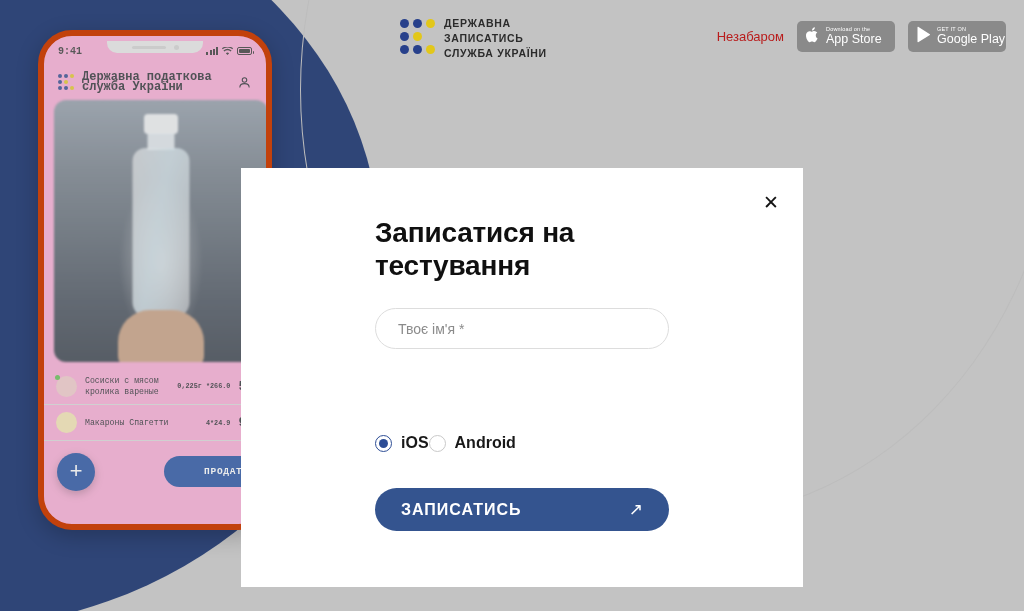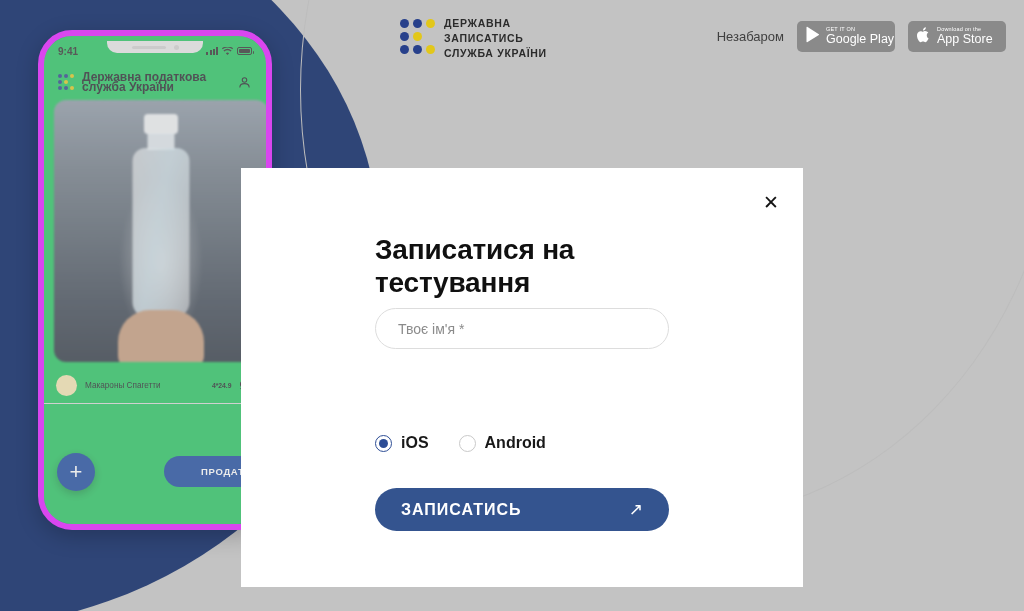--- a/index.html
+++ b/index.html
@@ -34,36 +34,37 @@
   .brand { position: absolute; left: 400px; top: 16px; display: flex; gap: 9px; align-items: flex-start; }
   .dotgrid { display: grid; grid-template-columns: repeat(3, 9px); grid-auto-rows: 9px; gap: 4px; margin-top: 3px; }
   .dot { width: 9px; height: 9px; border-radius: 50%; }
   .dot.b { background: #27408b; }
   .dot.y { background: #e2c71a; }
   .dot.e { background: transparent; }
   .brandtext { font-size: 10.5px; font-weight: 700; color: #2b2b2b; letter-spacing: .7px; line-height: 15px; }
   .brandtext div { white-space: nowrap; }
 
   .store-area { position: absolute; right: 18px; top: 21px; display: flex; align-items: center; gap: 13px; }
-  .soon { font-size: 13px; color: #404040; }
+  .soon { font-size: 13px; color: #b91c1c; }
   .badge {
     height: 31px; width: 98px; border-radius: 5px; background: #8a8a8a;
     display: flex; align-items: center; gap: 6px; padding: 0 8px; color: #fff;
   }
   .badge .glyph { flex: 0 0 auto; }
   .badge .btxt { line-height: 1.05; }
   .badge .btop { font-size: 5.5px; letter-spacing: .2px; display: block; }
   .badge .bbot { font-size: 12.5px; font-weight: 500; display: block; white-space: nowrap; }
 
   
   .phone {
     position: absolute; left: 38px; top: 30px; width: 234px; height: 500px;
-    background: #22c55e; border-radius: 34px; border: 6px solid #d946ef;
+    background: #f9a8d4; border-radius: 34px; border: 6px solid #c2410c;
     box-shadow: 0 6px 22px rgba(0,0,0,.22);
     overflow: hidden;
+    font-family: Liberation Mono, monospace;
   }
   .notch {
     position: absolute; left: 50%; transform: translateX(-50%); top: 5px;
     width: 96px; height: 12px; background: #e8e8e8; border-radius: 0 0 10px 10px;
     display: flex; align-items: center; justify-content: center; gap: 8px;
   }
   .notch .speaker { width: 34px; height: 3px; border-radius: 2px; background: #d2d2d2; }
   .notch .cam { width: 5px; height: 5px; border-radius: 50%; background: #d2d2d2; }
   .statusbar {
     position: absolute; top: 6px; left: 0; width: 100%; height: 18px;
@@ -144,33 +145,33 @@
     background: #fff; z-index: 10;
   }
   .modal-close {
     position: absolute; right: 21px; top: 23px; width: 22px; height: 22px;
     display: flex; align-items: center; justify-content: center;
     font-size: 19px; color: #111; line-height: 1; background: none; border: none; cursor: pointer;
     font-family: "Liberation Sans", sans-serif;
   }
   .modal-title {
     position: absolute; left: 134px; top: 48px; width: 320px;
-    font-size: 28px; font-weight: 700; color: #101010; line-height: 33px; letter-spacing: -.2px; margin-top: 17px;
+    font-size: 28px; font-weight: 700; color: #101010; line-height: 33px; letter-spacing: -.2px;
   }
   .field {
     position: absolute; left: 134px; width: 294px; height: 41px;
     border: 1px solid #dddddd; border-radius: 21px; background: #fff;
     padding: 0 22px; font-size: 14px; color: #8b8b8b;
     font-family: "Liberation Sans", sans-serif; outline: none;
   }
   .field::placeholder { color: #8b8b8b; opacity: 1; }
   .field.name { top: 140px; }
   .field.email { top: 194px; }
 
-  .radios { position: absolute; left: 134px; top: 266px; display: flex; align-items: flex-end; gap: 30px; }
+  .radios { position: absolute; left: 134px; top: 266px; display: flex; align-items: flex-end; }
   .radio { display: flex; align-items: center; gap: 9px; cursor: pointer; }
   .radio .circ { width: 17px; height: 17px; border-radius: 50%; border: 1.6px solid #c9c9c9; display:flex; align-items:center; justify-content:center; background:#fff; }
   .radio.on .circ { border-color: #2d4d95; }
   .radio.on .circ::after { content:''; width: 9px; height: 9px; border-radius: 50%; background: #2d4d95; }
   .radio .lab { font-size: 16px; font-weight: 700; color: #181818; }
 
   .submit {
     position: absolute; left: 134px; top: 320px; width: 294px; height: 43px;
     background: #34548f; color: #fff; border: none; border-radius: 22px;
     display: flex; align-items: center; padding: 0 26px; cursor: pointer;
@@ -210,39 +211,39 @@
         <div>ЗАПИСАТИСЬ</div>
         <div>СЛУЖБА УКРАЇНИ</div>
       </div>
     </div>
 
     <div class="store-area">
       <span class="soon">Незабаром</span>
 
       <div class="badge">
         <span class="glyph">
+          <svg width="15" height="18" viewBox="0 0 24 28" fill="#ffffff">
+              <path d="M17.2 14.6c0-3 2.4-4.4 2.5-4.5-1.4-2-3.5-2.3-4.2-2.3-1.8-.2-3.5 1-4.4 1-.9 0-2.3-1-3.8-1C5.4 7.8 3.5 9 2.5 10.9c-2 3.5-.5 8.7 1.4 11.6.9 1.4 2.1 3 3.6 2.9 1.4-.1 2-.9 3.7-.9s2.2.9 3.8.9c1.6 0 2.6-1.4 3.5-2.9 1.1-1.6 1.6-3.2 1.6-3.3-.1 0-3-1.2-2.9-4.6zM14.6 5.2c.8-1 1.3-2.3 1.2-3.7-1.1.1-2.5.8-3.3 1.7-.7.8-1.4 2.2-1.2 3.5 1.2.1 2.5-.6 3.3-1.5z"></path>
+            </svg>
+        </span>
+        <span class="btxt">
+          <span class="btop">Download on the</span>
+          <span class="bbot">App Store</span>
+        </span>
+      </div>
+
+      <div class="badge">
+        <span class="glyph">
           <svg width="15" height="17" viewBox="0 0 20 22" fill="#ffffff">
               <path d="M2 1.2v19.6c0 .5.5.8.9.5l15.6-9.8c.4-.2.4-.8 0-1L2.9.7c-.4-.3-.9 0-.9.5z"></path>
             </svg>
         </span>
         <span class="btxt">
           <span class="btop">GET IT ON</span>
           <span class="bbot">Google Play</span>
-        </span>
-      </div>
-
-      <div class="badge">
-        <span class="glyph">
-          <svg width="15" height="18" viewBox="0 0 24 28" fill="#ffffff">
-              <path d="M17.2 14.6c0-3 2.4-4.4 2.5-4.5-1.4-2-3.5-2.3-4.2-2.3-1.8-.2-3.5 1-4.4 1-.9 0-2.3-1-3.8-1C5.4 7.8 3.5 9 2.5 10.9c-2 3.5-.5 8.7 1.4 11.6.9 1.4 2.1 3 3.6 2.9 1.4-.1 2-.9 3.7-.9s2.2.9 3.8.9c1.6 0 2.6-1.4 3.5-2.9 1.1-1.6 1.6-3.2 1.6-3.3-.1 0-3-1.2-2.9-4.6zM14.6 5.2c.8-1 1.3-2.3 1.2-3.7-1.1.1-2.5.8-3.3 1.7-.7.8-1.4 2.2-1.2 3.5 1.2.1 2.5-.6 3.3-1.5z"></path>
-            </svg>
-        </span>
-        <span class="btxt">
-          <span class="btop">Download on the</span>
-          <span class="bbot">App Store</span>
         </span>
       </div>
     </div>
   </div>
 
   <div class="phone">
     <div class="notch">
       <span class="speaker"></span>
       <span class="cam"></span>
     </div>
@@ -289,20 +290,29 @@
       <div class="bottle">
         <span class="cap"></span>
           <span class="neck"></span>
           <span class="body"></span>
       </div>
       <div class="hand"></div>
     </div>
 
     <div class="list">
       <div class="row">
+        <span class="thumb" style="background:#f1c9c9;">
+          <span class="dotbadge"></span>
+        </span>
+        <span class="nm" style="white-space:pre-line;">Сосиски с мясом
+кролика вареные</span>
+        <span class="qty">0,225г *266.0</span>
+        <span class="price">59</span>
+      </div>
+      <div class="row">
         <span class="thumb" style="background:#f5e6b0;"></span>
         <span class="nm">Макароны Спагетти</span>
         <span class="qty">4*24.9</span>
         <span class="price">99</span>
       </div>
     </div>
 
     <div class="fab">+</div>
     <div class="sell-btn">ПРОДАТИ</div>
     <div class="phone-overlay"></div>

